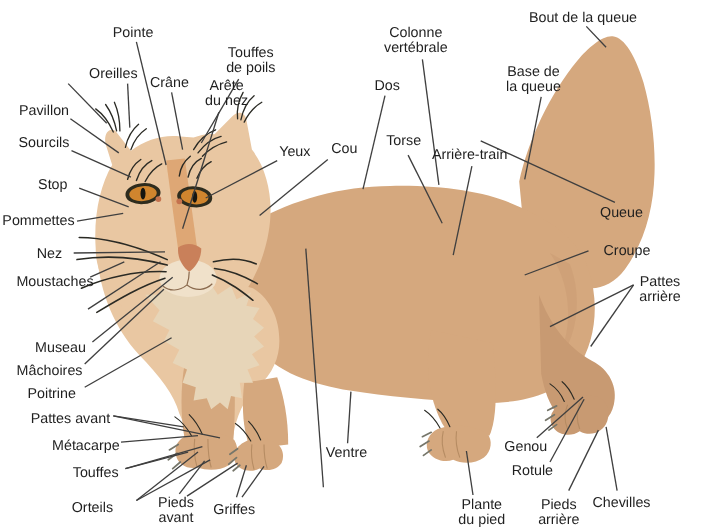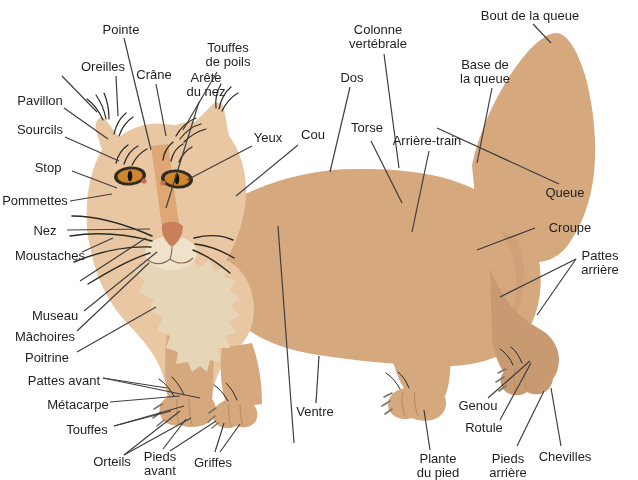--- a/index.html
+++ b/index.html
@@ -242,21 +242,21 @@
   <div class="lbl" style="left:48px;top:168px">Stop</div>
   <div class="lbl" style="left:35px;top:201px">Pommettes</div>
   <div class="lbl" style="left:45px;top:231px">Nez</div>
   <div class="lbl" style="left:50px;top:256px">Moustaches</div>
   <div class="lbl" style="left:55px;top:316px">Museau</div>
   <div class="lbl" style="left:45px;top:337px">Mâchoires</div>
   <div class="lbl" style="left:47px;top:358px">Poitrine</div>
   <div class="lbl" style="left:64px;top:381px">Pattes avant</div>
   <div class="lbl" style="left:78px;top:405px">Métacarpe</div>
   <div class="lbl" style="left:87px;top:430px">Touffes</div>
-  <div class="lbl" style="left:112px;top:462px">Orteils</div>
+  <div class="lbl" style="left:84px;top:462px">Orteils</div>
   <div class="lbl" style="left:160px;top:464px">Pieds
 avant</div>
   <div class="lbl" style="left:213px;top:463px">Griffes</div>
   <div class="lbl" style="left:315px;top:412px">Ventre</div>
   <div class="lbl" style="left:438px;top:466px">Plante
 du pied</div>
   <div class="lbl" style="left:478px;top:406px">Genou</div>
   <div class="lbl" style="left:484px;top:428px">Rotule</div>
   <div class="lbl" style="left:508px;top:466px">Pieds
 arrière</div>

